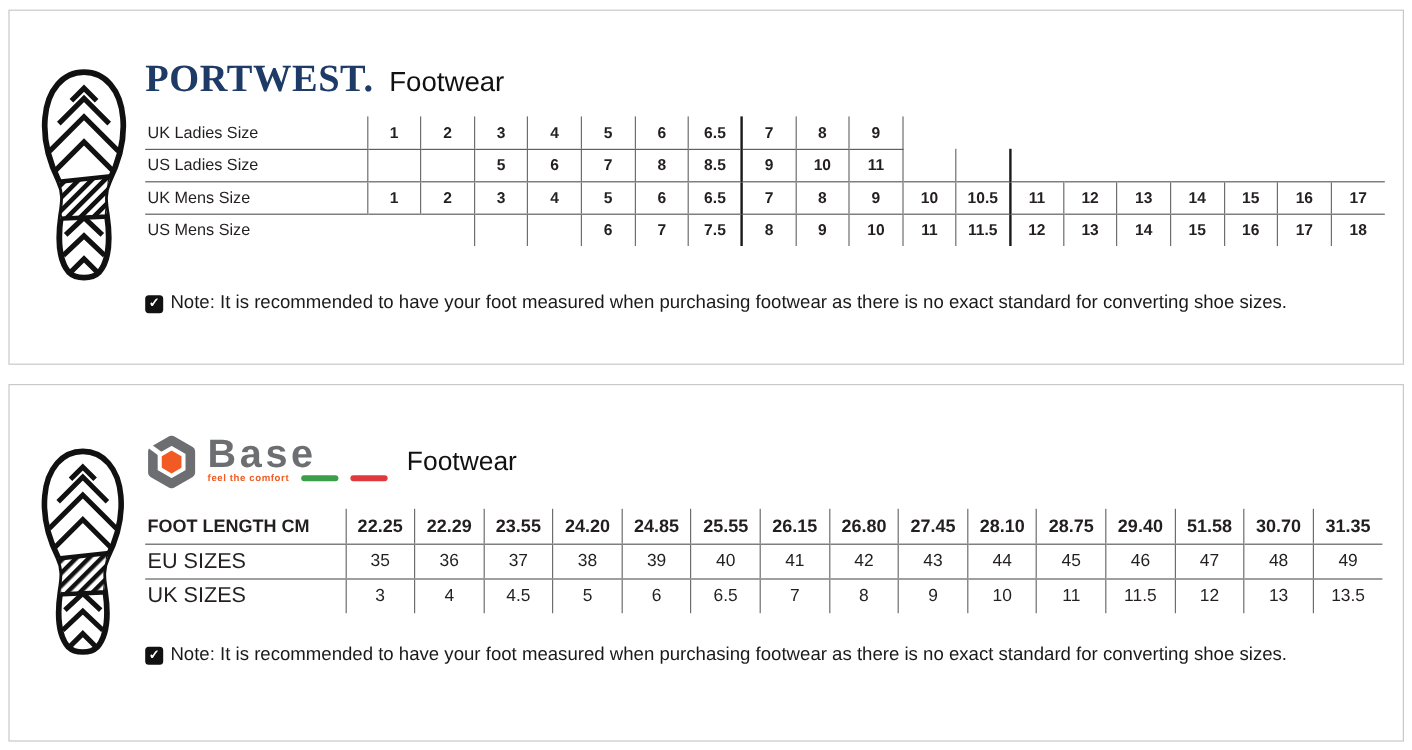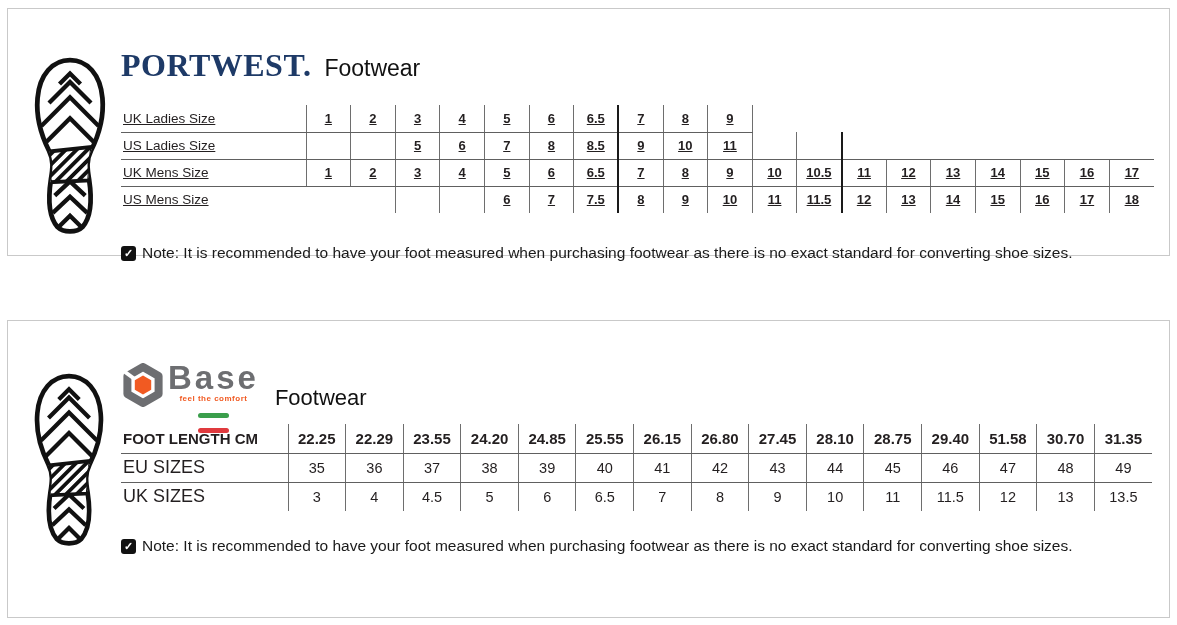--- a/index.html
+++ b/index.html
@@ -3,53 +3,53 @@
 <meta charset="utf-8">
 <style>
   * { margin:0; padding:0; box-sizing:border-box; }
   html,body { background:#ffffff; }
   body {
     width:1177px; height:625px; position:relative;
     font-family:"Liberation Sans", sans-serif;
     color:#231f20;
   }
   .panel {
-    position:absolute; left:7px; width:1163px; height:248px;
+    position:absolute; left:7px; width:1163px; height:296px;
     background:#fff; border:1px solid #c9c9c9;
   }
   #panel-portwest { top:8px; }
   #panel-base { top:320px; height:298px; }
 
   .footprint { position:absolute; left:20px; top:38px; }
   #panel-base .footprint { top:42px; }
 
   .content { position:absolute; left:113px; top:0; width:1045px; height:100%; }
 
   
   .pw-header { position:absolute; top:38px; left:0; display:flex; align-items:baseline; gap:13px; }
   .pw-brand {
     font-family:"Liberation Serif", serif; font-weight:bold;
     font-size:32px; color:#1e3a67; letter-spacing:0.5px;
   }
   .hdr-product { font-size:23px; font-weight:normal; color:#111; }
 
   .base-header { position:absolute; top:42px; left:0; display:flex; align-items:center; gap:16px; }
-  .base-logo { display:flex; align-items:flex-start; gap:3px; }
+  .base-logo { display:flex; align-items:flex-start; gap:8px; }
   .base-logo-text { display:flex; flex-direction:column; }
   .base-brand {
     font-size:33px; font-weight:bold; color:#6d6e71; line-height:30px; letter-spacing:3px;
   }
-  .base-tagline-row { display:flex; align-items:center; gap:10px; margin-top:1px;flex-direction:column; }
+  .base-tagline-row { display:flex; align-items:center; gap:10px; margin-top:1px; }
   .base-tagline { font-size:8px; font-weight:bold; color:#f15a22; letter-spacing:0.5px; }
   .flag-bar { width:31px; height:5px; border-radius:2.5px; display:inline-block; }
   #panel-base .hdr-product { font-size:22px; }
 
   
   table { border-collapse:collapse; table-layout:fixed; position:absolute; left:0; }
-  #pw-table { top:96px; width:1033px;text-decoration:underline; }
+  #pw-table { top:88px; width:1033px; }
   #base-table { top:103px; width:1031px; }
   td { text-align:center; vertical-align:middle; font-size:13px; }
   #pw-table td { height:27px; }
   #base-table td { height:29px; font-size:14.5px; }
   td.lbl { text-align:left; padding-left:2px; font-size:13.5px; }
   #base-table td.lbl { font-size:18px; }
   td.val { font-weight:bold; }
   #base-table tr.plain td.val { font-weight:normal; }
   #base-table tr.hdr td { font-weight:bold; font-size:15px; }
   .bl { border-left:1px solid #6e6e6e; }

